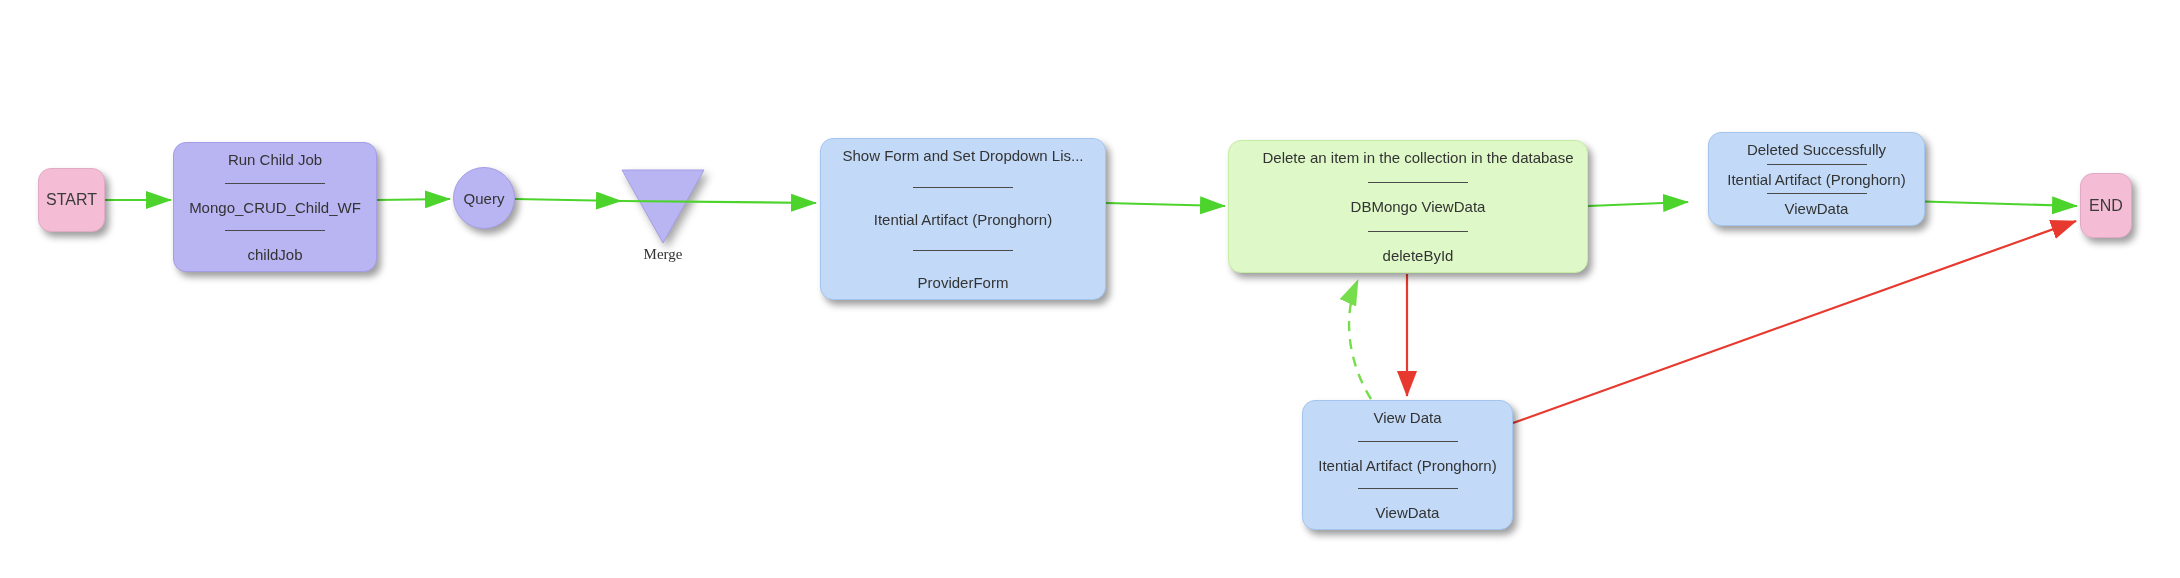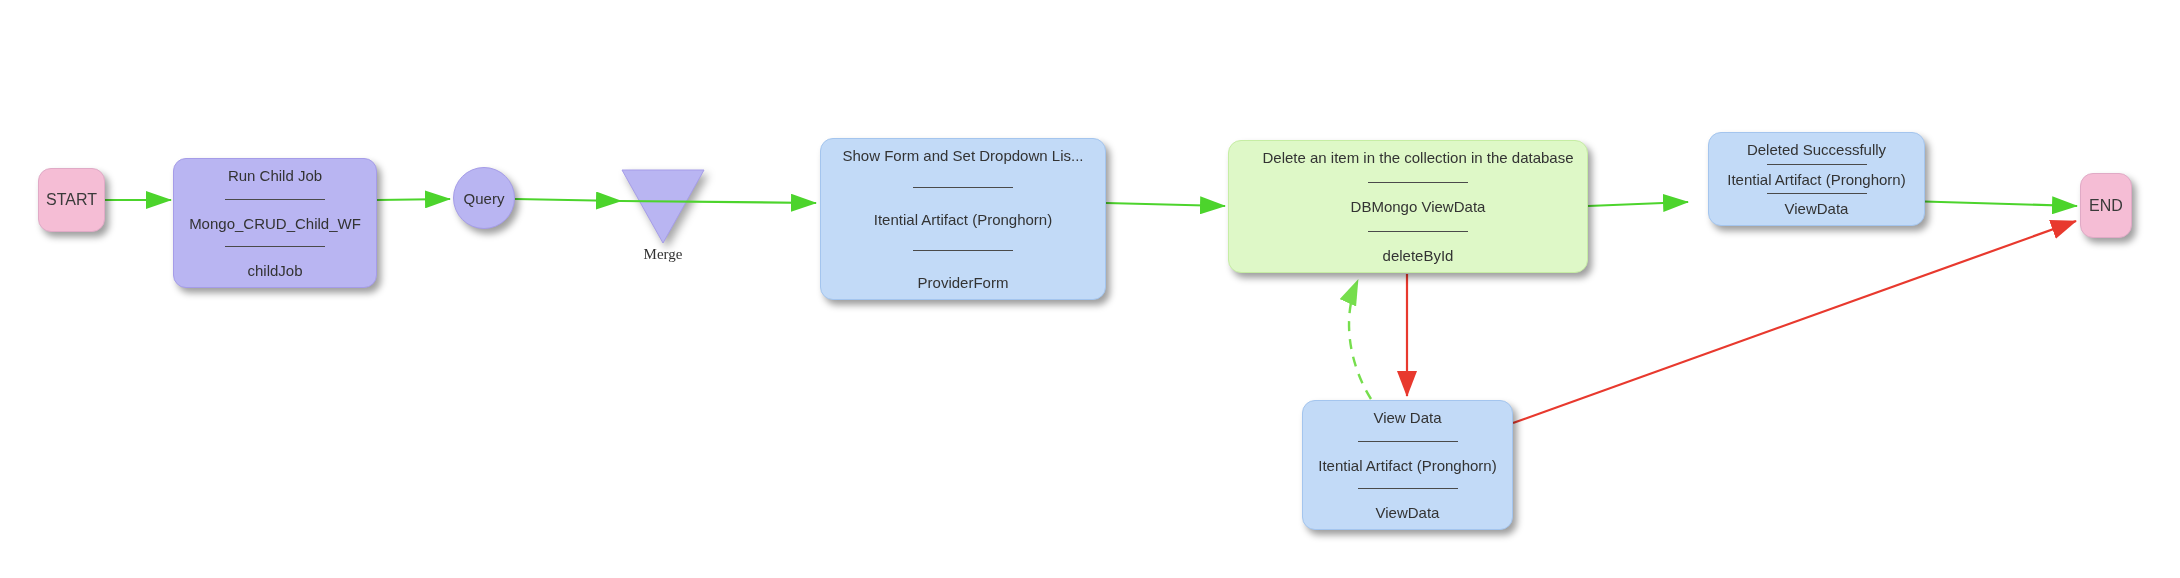--- a/index.html
+++ b/index.html
@@ -24,21 +24,21 @@
   }
   .node .row{white-space:nowrap;text-align:center;}
   .node .nd{width:100px;border-top:1.6px solid #4a4a4a;height:0;}
   .terminal{
     position:absolute;box-sizing:border-box;border-radius:13px;
     background:var(--node-pink);border:1px solid var(--node-pink-border);
     box-shadow:4px 5px 7px rgba(0,0,0,.38);
     display:flex;align-items:center;justify-content:center;
     font-size:16px;color:#3a3a3a;cursor:pointer;text-align:right;
   }
-  .purple{background:var(--node-purple);border:1px solid var(--node-purple-border);margin-top:16px;}
+  .purple{background:var(--node-purple);border:1px solid var(--node-purple-border);}
   .blue{background:var(--node-blue);border:1px solid var(--node-blue-border);}
   .green{background:var(--node-green);border:1px solid var(--node-green-border);padding-left:24px;}
   .circle{
     position:absolute;box-sizing:border-box;border-radius:50%;
     background:var(--node-purple);border:1px solid var(--node-purple-border);
     box-shadow:4px 5px 7px rgba(0,0,0,.38);
     display:flex;align-items:center;justify-content:center;font-size:15px;cursor:pointer;
   }
   .shape-label{position:absolute;font-size:15px;text-align:center;font-family:Liberation Serif, serif;}
 </style>

